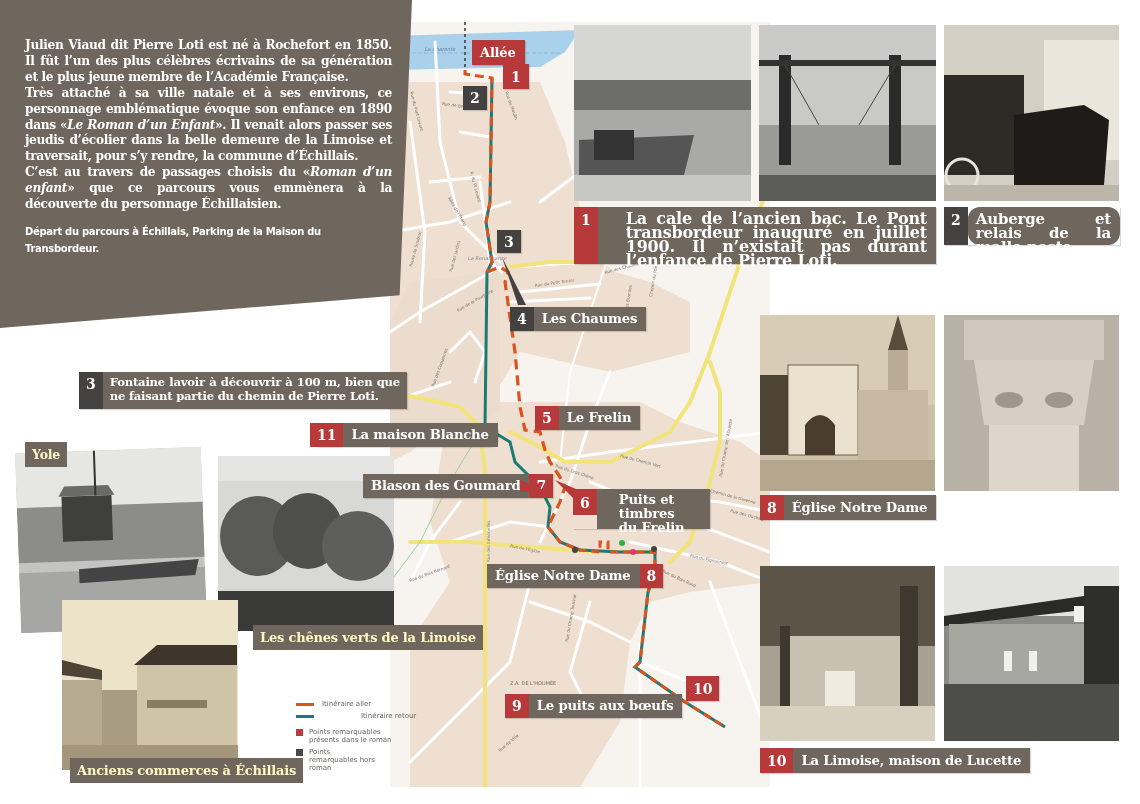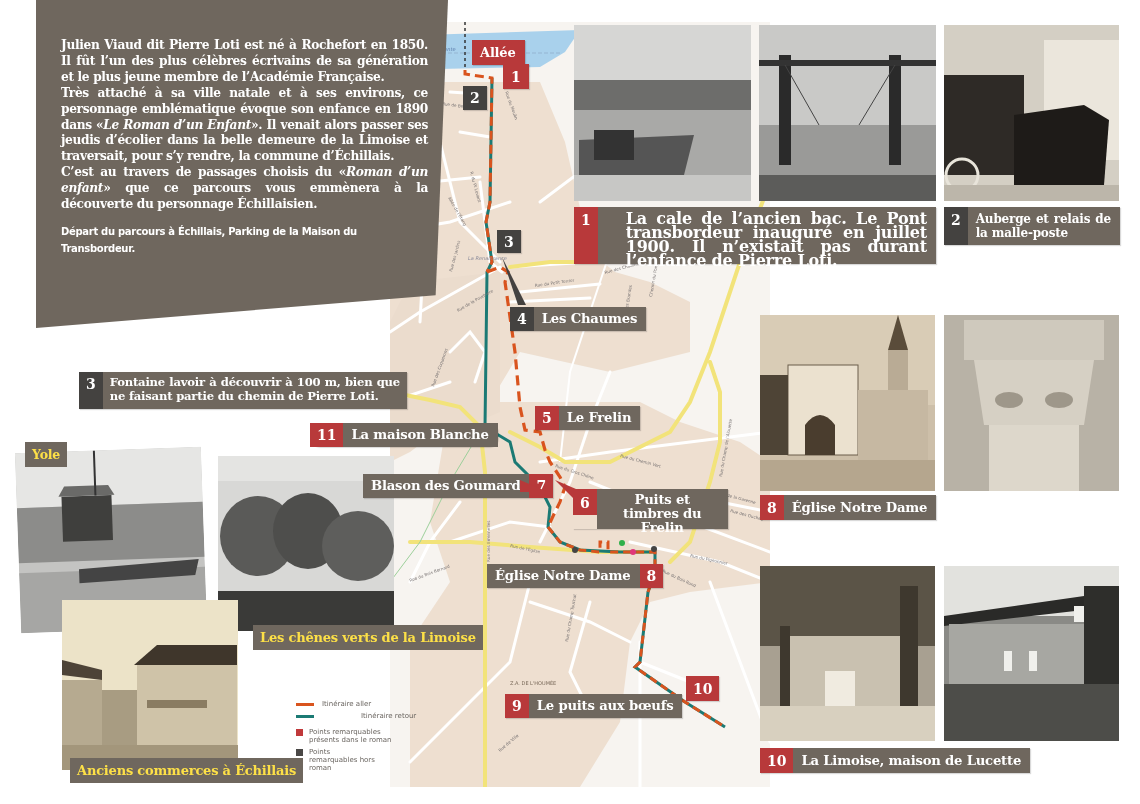--- a/index.html
+++ b/index.html
@@ -8,40 +8,40 @@
 
   
   #map { position: absolute; left: 390px; top: 22px; width: 380px; height: 765px; background: #f6f3ef; overflow: hidden; }
   #map svg { position: absolute; left: 0; top: 0; }
 
   
   #intro {
     position: absolute; left: 0; top: 0; width: 412px; height: 328px;
     background: #6f675e;
     clip-path: polygon(0 0, 100% 0, 97% 90%, 0 100%);
-    color: #ffffff; padding: 38px 20px 0 25px; margin-left: 36px;
+    color: #ffffff; padding: 38px 20px 0 25px;
   }
   #intro .body { font-family: "DejaVu Serif", serif; font-size: 12.2px; line-height: 15.9px; font-weight: bold; text-align: justify; letter-spacing: -0.35px; }
   #intro .body p { margin: 0; }
   #intro .body em { font-style: italic; }
   #intro .start { margin-top: 10px; font-family: "DejaVu Sans", sans-serif; font-size: 10px; line-height: 17px; font-weight: bold; letter-spacing: -0.3px; }
 
   
   .photo { position: absolute; overflow: hidden; }
   .photo svg { width: 100%; height: 100%; display: block; }
 
   
   .cap { position: absolute; display: flex; align-items: stretch; font-family: "DejaVu Serif", serif; font-weight: bold; color: #ffffff; box-shadow: 1px 1px 1px rgba(0,0,0,0.15); }
   .cap .num { display: flex; align-items: center; justify-content: center; font-size: 14px; padding: 0 7px; }
   .cap .num.red { background: #b8393a; }
   .cap .num.dark { background: #444240; }
   .cap .txt { background: #6f675e; font-size: 12.4px; line-height: 14px; padding: 5px 9px 5px 8px; display: flex; align-items: center; letter-spacing: -0.2px; }
   .cap .txt.multi { display: block; padding: 5px 9px 4px 8px; text-align: justify; }
   .cap.big .txt { font-size: 13.2px; }
-  .plain { position: absolute; background: #6f675e; color: #fde047; font-family: "DejaVu Serif", serif; font-weight: bold; font-size: 12.5px; padding: 5px 7px; letter-spacing: -0.2px; }
+  .plain { position: absolute; background: #6f675e; color: #fef9c3; font-family: "DejaVu Serif", serif; font-weight: bold; font-size: 12.5px; padding: 5px 7px; letter-spacing: -0.2px; }
 
   
   #legend { position: absolute; left: 296px; top: 700px; width: 140px; font-family: "DejaVu Sans", sans-serif; font-size: 7px; color: #6a6560; }
   #legend .row { display: flex; align-items: center; margin-bottom: 4px; }
   #legend .line { width: 18px; height: 3px; margin-right: 8px; }
   #legend .sq { width: 7px; height: 7px; margin-right: 6px; margin-top: 1px; align-self: flex-start; }
   #legend .lbl { line-height: 8px; }
 </style>
 </head>
 <body>
@@ -272,21 +272,21 @@
   </svg>
 </div>
 <div class="plain" style="left:70px;top:758px;font-size:13px;">Anciens commerces à Échillais</div>
 
 <div class="cap" style="left:574px;top:207px;width:362px;height:57px;">
   <div class="num red" style="align-items:flex-start;padding-top:5px;">1</div>
   <div class="txt multi" style="font-size:16px;padding-left:28px;">La cale de l’ancien bac. Le Pont transbordeur inauguré en juillet 1900. Il n’existait pas durant l’enfance de Pierre Loti.</div>
 </div>
 <div class="cap" style="left:944px;top:207px;width:176px;height:38px;">
   <div class="num dark" style="align-items:flex-start;padding-top:5px;">2</div>
-  <div class="txt multi" style="font-size:12px;">Auberge et relais de la malle-poste</div>
+  <div class="txt multi" style="font-size:15px;border-radius:12px;">Auberge et relais de la malle-poste</div>
 </div>
 <div class="cap big" style="left:760px;top:495px;height:25px;">
   <div class="num red">8</div>
   <div class="txt">Église Notre Dame</div>
 </div>
 <div class="cap big" style="left:760px;top:748px;height:25px;">
   <div class="num red">10</div>
   <div class="txt">La Limoise, maison de Lucette</div>
 </div>
 
@@ -329,21 +329,21 @@
 <div class="cap big" style="left:363px;top:474px;height:24px;">
   <div class="txt">Blason des Goumard</div>
   <div class="num red">7</div>
 </div>
 <svg style="position:absolute;left:520px;top:478px;" width="30" height="20">
     <path d="M0 2 L28 14 L0 14 Z" fill="#b8393a"></path>
   </svg>
 
 <div class="cap big" style="left:573px;top:489px;height:40px;">
   <div class="num red" style="align-items:flex-start;padding-top:6px;height:26px;">6</div>
-  <div class="txt multi" style="width:131px;text-align:center;padding:4px 10px;">Puits et timbres du Frelin</div>
+  <div class="txt multi" style="width:113px;text-align:left;padding:4px 22px;">Puits et timbres du Frelin</div>
 </div>
 <svg style="position:absolute;left:555px;top:480px;" width="30" height="22">
     <path d="M0 0 L28 12 L20 20 Z" fill="#b8393a"></path>
   </svg>
 
 <div class="cap big" style="left:487px;top:564px;height:24px;">
   <div class="txt">Église Notre Dame</div>
   <div class="num red">8</div>
 </div>
 

